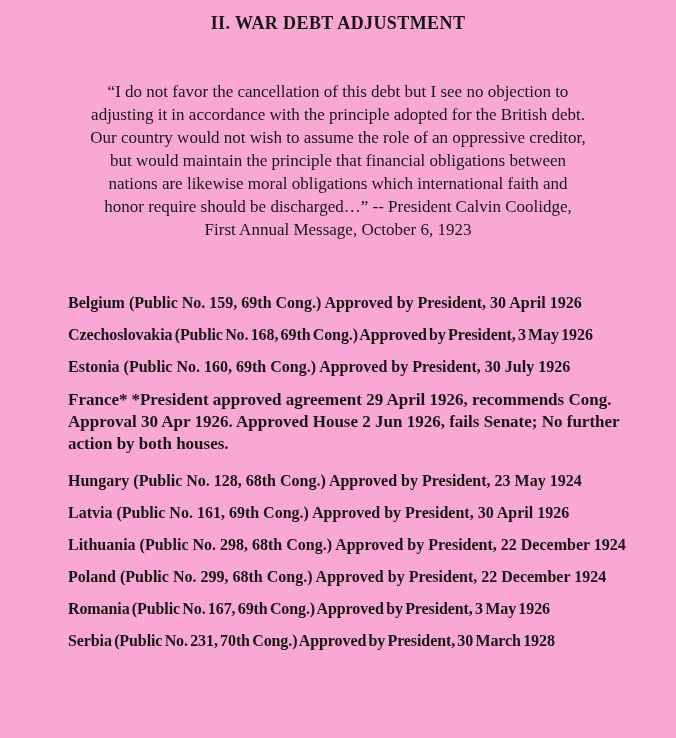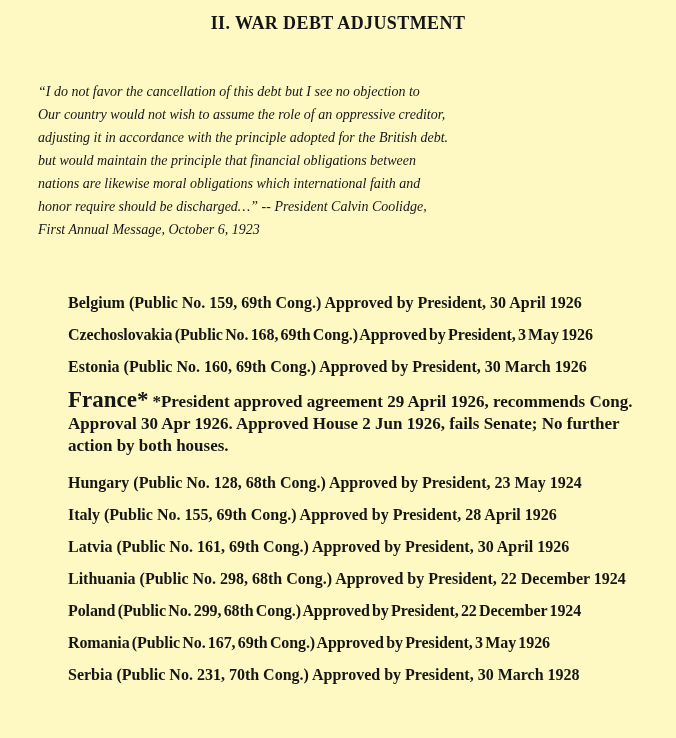--- a/index.html
+++ b/index.html
@@ -25,24 +25,23 @@
     padding-top: 12px;
     text-align: center;
     font-size: 18px;
     font-weight: 700;
     letter-spacing: 0.4px;
     line-height: 22px;
   }
   .quote {
     margin: 46px auto 0 auto;
     width: 600px;
-    font-style: italic;
-    font-size: 14px;
+    font-size: 17px;
     line-height: 23px;
-    text-align: left;
+    text-align: center;
   }
   .entries {
     margin: 52px 28px 4px 68px;
     font-weight: bold;
   }
   .entry {
     font-size: 16px;
     line-height: 20px;
     margin-bottom: 12px;
   }
@@ -51,53 +50,52 @@
   .entry:nth-child(9),
   .entry:nth-child(10) {
     word-spacing: -1.6px;
     letter-spacing: -0.1px;
   }
   .entry.france {
     line-height: 22px;
     margin-bottom: 16px;
   }
   .france .country {
-    font-size: 23px;
+    font-size: 17px;
   }
   .france .footnote {
     font-size: 17px;
   }
 </style>
 </head>
 <body style="color: rgb(22, 22, 22);">
 
-<div class="page" style="background: #fef9c3;">
+<div class="page" style="background: #f9a8d4;">
 
   <h1 class="title">II. WAR DEBT ADJUSTMENT</h1>
 
   <div class="quote">
     <div class="qline">“I do not favor the cancellation of this debt but I see no objection to</div>
+    <div class="qline">adjusting it in accordance with the principle adopted for the British debt.</div>
     <div class="qline">Our country would not wish to assume the role of an oppressive creditor,</div>
-    <div class="qline">adjusting it in accordance with the principle adopted for the British debt.</div>
     <div class="qline">but would maintain the principle that financial obligations between</div>
     <div class="qline">nations are likewise moral obligations which international faith and</div>
     <div class="qline">honor require should be discharged…” -- President Calvin Coolidge,</div>
     <div class="qline">First Annual Message, October 6, 1923</div>
   </div>
 
   <div class="entries">
     <div class="entry"><span>Belgium (Public No. 159, 69th Cong.) Approved by President, 30 April 1926</span></div>
     <div class="entry"><span>Czechoslovakia (Public No. 168, 69th Cong.) Approved by President, 3 May 1926</span></div>
-    <div class="entry"><span>Estonia (Public No. 160, 69th Cong.) Approved by President, 30 March 1926</span></div>
+    <div class="entry"><span>Estonia (Public No. 160, 69th Cong.) Approved by President, 30 July 1926</span></div>
     <div class="entry france">
       <span class="country">France*</span>
       <span class="footnote">*President approved agreement 29 April 1926, recommends Cong. Approval 30 Apr 1926. Approved House 2 Jun 1926, fails Senate; No further action by both houses.</span>
     </div>
     <div class="entry"><span>Hungary (Public No. 128, 68th Cong.) Approved by President, 23 May 1924</span></div>
-    <div class="entry"><span>Italy (Public No. 155, 69th Cong.) Approved by President, 28 April 1926</span></div>
     <div class="entry"><span>Latvia (Public No. 161, 69th Cong.) Approved by President, 30 April 1926</span></div>
     <div class="entry"><span>Lithuania (Public No. 298, 68th Cong.) Approved by President, 22 December 1924</span></div>
     <div class="entry"><span>Poland (Public No. 299, 68th Cong.) Approved by President, 22 December 1924</span></div>
     <div class="entry"><span>Romania (Public No. 167, 69th Cong.) Approved by President, 3 May 1926</span></div>
     <div class="entry"><span>Serbia (Public No. 231, 70th Cong.) Approved by President, 30 March 1928</span></div>
   </div>
 
 </div>
 
 </body></html>

